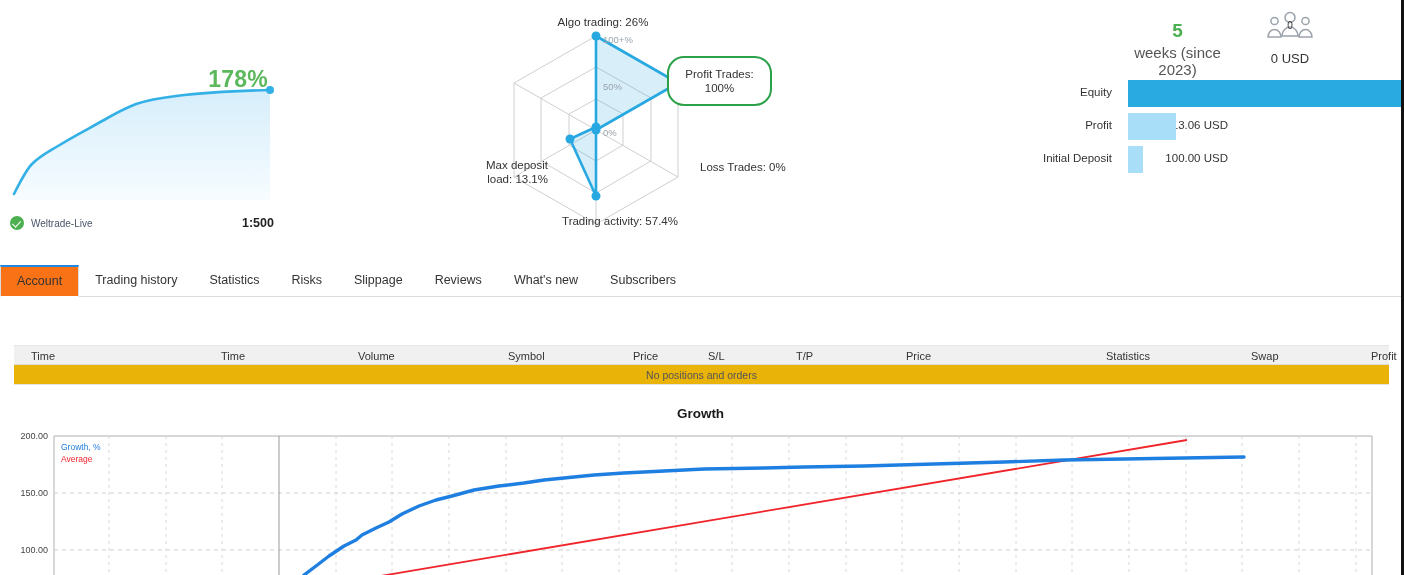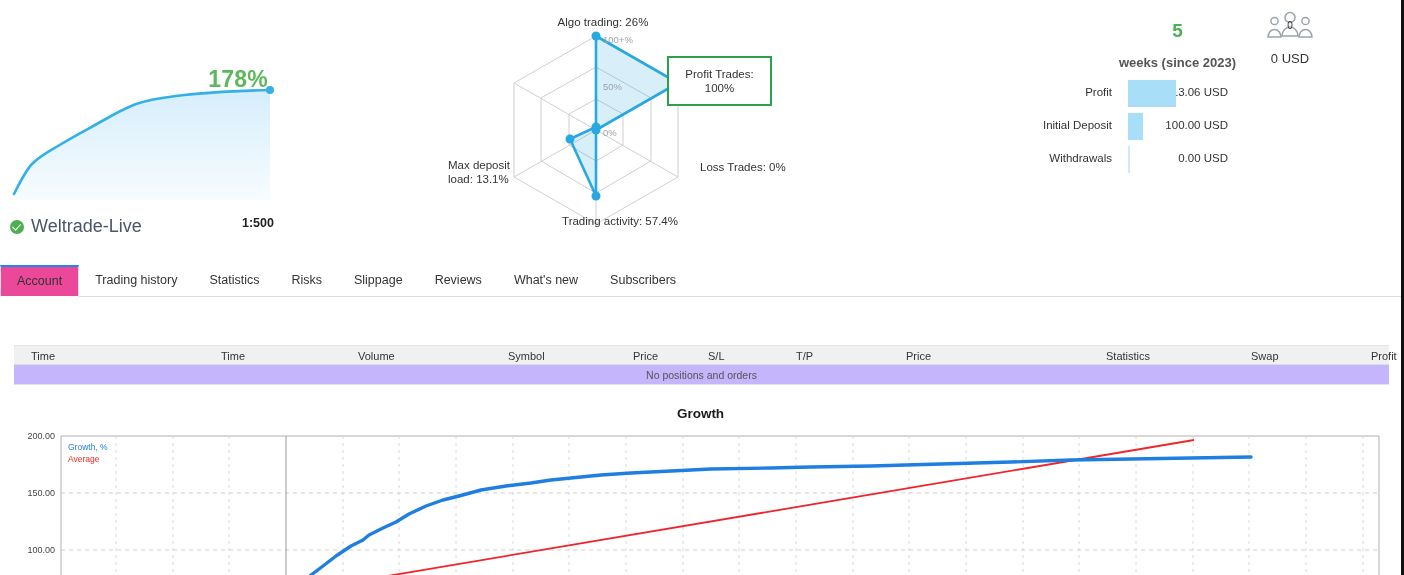--- a/index.html
+++ b/index.html
@@ -25,21 +25,21 @@
   .spark-pct {
     position:absolute; right:32px; top:66px;
     font-size:23px; font-weight:bold; color:#5cb85c; letter-spacing:.2px;margin-left:11px;
   }
   .spark-svg { position:absolute; left:0; top:78px; width:290px; height:122px; }
   .spark-footer {
     position:absolute; left:10px; top:216px; width:280px; height:20px;
   }
   .broker {
     position:absolute; left:0; top:0;
-    font-size:18px; color:#4a5568; display:flex; align-items:center; gap:7px;
+    font-size:10px; color:#4a5568; display:flex; align-items:center; gap:7px;
   }
   .check-badge {
     width:14px; height:14px; border-radius:50%; background:#4caf50;
     display:inline-block; position:relative; flex:none;
   }
   .check-badge::after{
     content:""; position:absolute; left:4px; top:2.5px; width:4px; height:7px;
     border:solid #fff; border-width:0 1.6px 1.6px 0; transform:rotate(42deg);
   }
   .leverage {
@@ -51,30 +51,30 @@
   .radar-svg { position:absolute; left:0; top:0; width:440px; height:258px; }
   .radar-label {
     position:absolute; font-size:11.5px; color:#333; text-align:center; line-height:14px;
     white-space:pre-line;
   }
   .radar-label.boxed {
     border:2px solid #2ca14a; background:#fff; padding:9px 6px;
   }
   .lbl-algo   { left:133px; top:15px; width:140px; }
   .lbl-draw   { left:18px;  top:56px; width:100px; }
-  .lbl-profit { left:267px; top:56px; width:105px; }
+  .lbl-profit { left:267px; top:56px; width:105px;border-radius:17px; }
   .lbl-loss   { left:272px; top:160px; width:130px; text-align:left;margin-left:28px;}
-  .lbl-maxdep { left:48px;  top:158px; width:100px; text-align:left;}
+  .lbl-maxdep { left:48px;  top:158px; width:100px; text-align:right;}
   .lbl-activity{left:120px; top:214px; width:200px; }
 
   
   .stats-card { position:absolute; left:930px; top:0; width:471px; height:258px; }
   .weeks-block { position:absolute; left:185px; top:20px; width:125px; text-align:center; }
   .weeks-num { font-size:19px; font-weight:bold; color:#4caf50; line-height:22px; }
-  .weeks-sub { font-size:13px; color:#555; margin-top:13px;font-weight:bold; }
+  .weeks-sub { font-size:15px; color:#555; margin-top:2px; }
   .subs-block { position:absolute; left:305px; top:10px; width:110px; text-align:center; }
   .subs-amount { font-size:13px; color:#333; margin-top:3px; }
 
   .bars { position:absolute; left:0; top:80px; width:471px; }
   .bar-row { position:relative; height:33px; }
   .bar-label {
     position:absolute; left:0; top:6px; width:182px; text-align:right;
     font-size:11.5px; color:#333;
   }
   .bar-value {
@@ -88,46 +88,46 @@
   .tabs {
     position:absolute; left:0; top:265px; width:1401px; height:32px;
     border-bottom:1px solid #dcdcdc;
   }
   .tab {
     position:relative; float:left; height:32px; line-height:30px;
     padding:0 16px; font-size:12.5px; color:#333; cursor:pointer;
   }
   .tab.active {
     border:1px solid #dcdcdc; border-bottom:1px solid #fff;
-    border-top:2px solid #1e88e5; background:#ec4899; top:0;
+    border-top:2px solid #1e88e5; background:#f97316; top:0;
     line-height:29px;
   }
 
   
   .sec-title {
     position:absolute; width:1401px; text-align:center;
     font-size:13.5px; font-weight:bold; color:#1a1a1a;
   }
   #positions-title { top:319px;margin-top:36px; }
   .ptable { position:absolute; left:14px; top:345px; width:1375px; }
   .ptable .hdr {
     display:flex; height:20px; background:#f0f0f0; border-bottom:1px solid #ddd;
     border-top:1px solid #e6e6e6;
   }
   .ptable .hdr div {
     font-size:11px; color:#333; line-height:20px; padding-left:17px;
   }
   .ptable .emptyrow {
     height:20px; line-height:20px; font-size:10.5px; color:#555;
-    text-align:center; border-bottom:1px solid #e3e3e3; background:#c4b5fd;
+    text-align:center; border-bottom:1px solid #e3e3e3; background:#eab308;
   }
 
   
   #growth-title { top:406px; }
-  .growth-wrap { position:absolute; left:11px; top:428px; width:1154px; height:147px; }
+  .growth-wrap { position:absolute; left:4px; top:428px; width:1154px; height:147px; }
   .growth-svg { width:1401px; height:147px; display:block; }
   .yl { font-size:9px; fill:#444; font-family:"Liberation Sans", sans-serif; }
   .leg { font-size:8.5px; font-family:"Liberation Sans", sans-serif; }
 </style>
 </head>
 <body>
 
 <div class="top-strip">
 
   <div class="spark-card">
@@ -209,38 +209,38 @@
           <circle cx="43.5" cy="11" r="3.6"></circle>
           <path d="M37 27 a6.5 7.5 0 0 1 13 0 z"></path>
         </g>
         <text x="28" y="19" font-size="10" fill="#333" text-anchor="middle" font-family="Liberation Sans, sans-serif">0</text>
       </svg>
       <div class="subs-amount">0 USD</div>
     </div>
 
     <div class="bars">
       <div class="bar-row">
+        <div class="bar-label">Equity</div>
+        <div class="bar-value">2 313.06 USD</div>
+        <div class="bar-track">
+          <div class="bar-fill" id="bf0" style="width: 100%; background: rgb(41, 171, 226);"></div>
+        </div>
+      </div>
+      <div class="bar-row">
         <div class="bar-label">Profit</div>
         <div class="bar-value">313.06 USD</div>
         <div class="bar-track">
           <div class="bar-fill" id="bf1" style="width: 17.6%; background: rgb(168, 222, 247);"></div>
         </div>
       </div>
       <div class="bar-row">
         <div class="bar-label">Initial Deposit</div>
         <div class="bar-value">100.00 USD</div>
         <div class="bar-track">
           <div class="bar-fill" id="bf2" style="width: 5.4%; background: rgb(168, 222, 247);"></div>
-        </div>
-      </div>
-      <div class="bar-row">
-        <div class="bar-label">Withdrawals</div>
-        <div class="bar-value">0.00 USD</div>
-        <div class="bar-track">
-          <div class="bar-fill" id="bf3" style="width: 2px; background: rgb(207, 233, 247); height: 27px;"></div>
         </div>
       </div>
     </div>
   </div>
 </div>
 
 <div class="tabs">
   <div class="tab active">Account</div>
   <div class="tab">Trading history</div>
   <div class="tab">Statistics</div>

